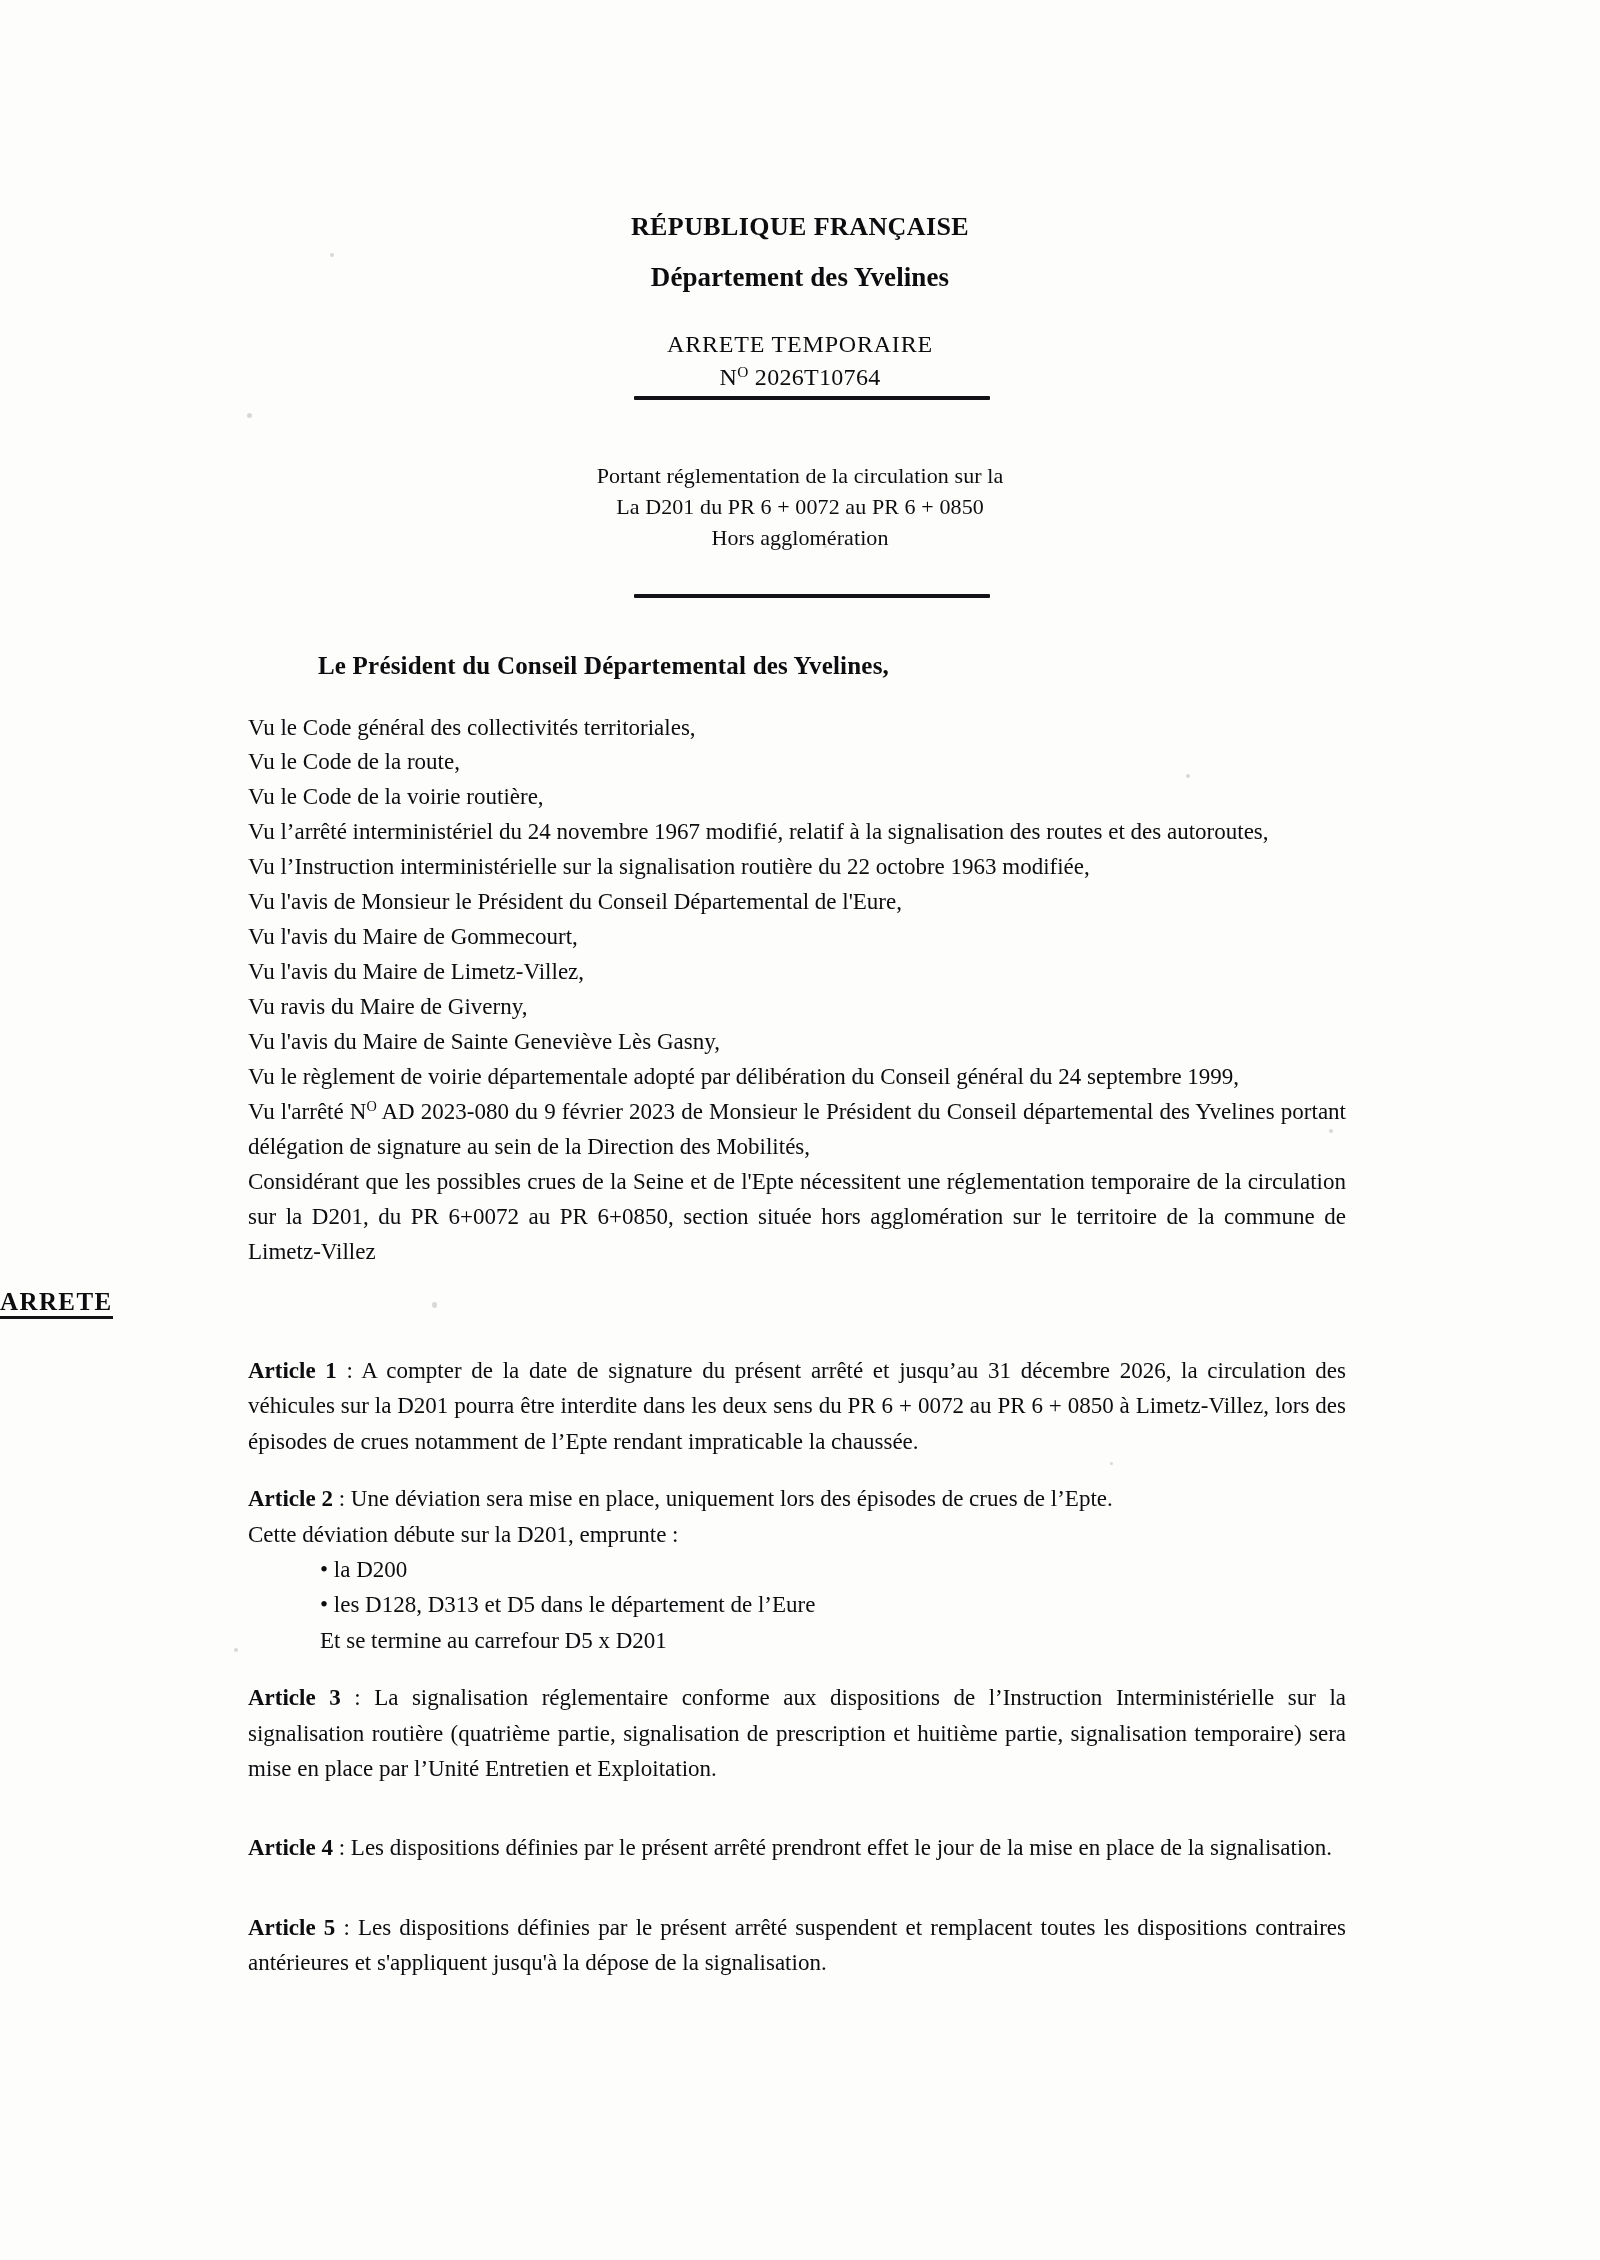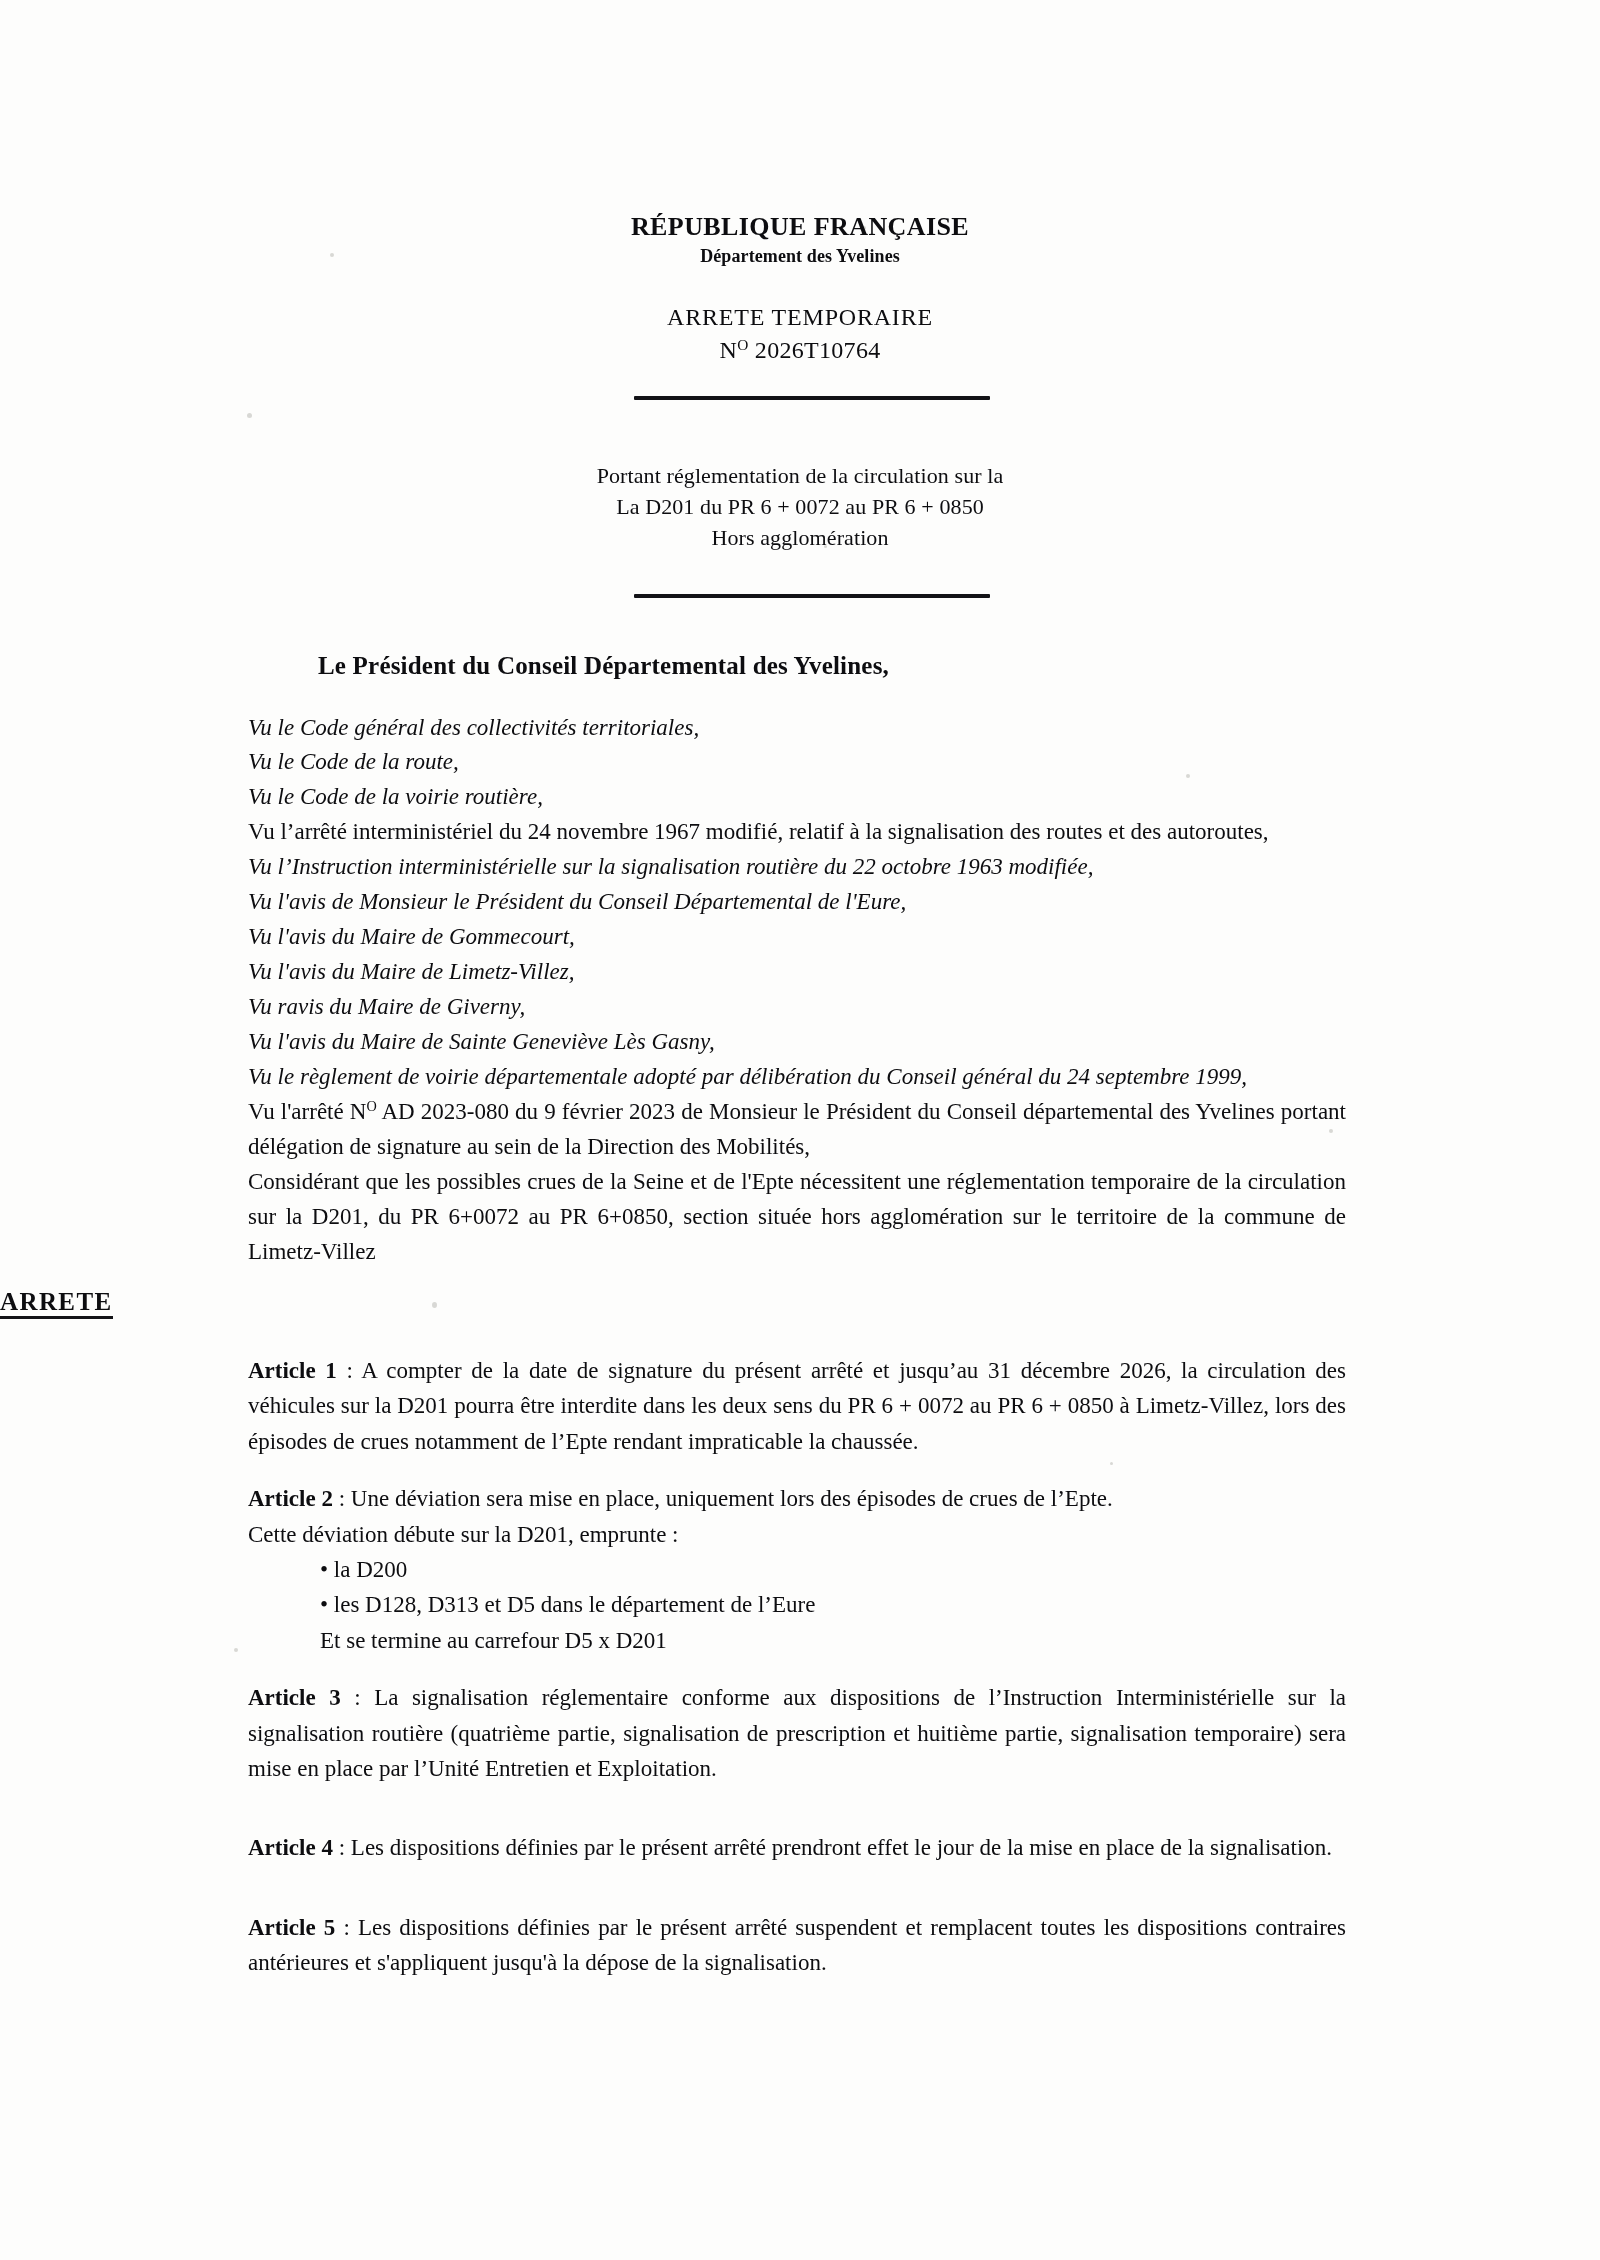--- a/index.html
+++ b/index.html
@@ -33,25 +33,25 @@
     top: 212px;
     text-align: center;
   }
   .republique {
     font-size: 26px;
     font-weight: 700;
     letter-spacing: 0.4px;
     line-height: 1.18;
   }
   .departement {
-    font-size: 18px;
+    font-size: 27px;
     font-weight: 700;
     letter-spacing: 0.1px;
     line-height: 1.3;
-    margin-top: 2px;
+    margin-top: 17px;
     font-family: Liberation Serif, serif;
   }
   .arrete-temp {
     font-size: 24px;
     font-weight: 400;
     letter-spacing: 0.8px;
     margin-top: 34px;
     line-height: 1.3;
   }
   .arrete-num {
@@ -111,21 +111,20 @@
     font-size: 23px;
     line-height: 1.52;
     text-align: justify;
     text-justify: inter-word;
   }
   .vu-list p {
     margin: 0;
   }
   .vu-list p.short {
     text-align: left;
-    font-style: italic;
   }
   sup.ord {
     font-size: 0.62em;
     vertical-align: 0.55em;
     line-height: 0;
   }
 
   
   .arrete-heading {
     position: absolute;

